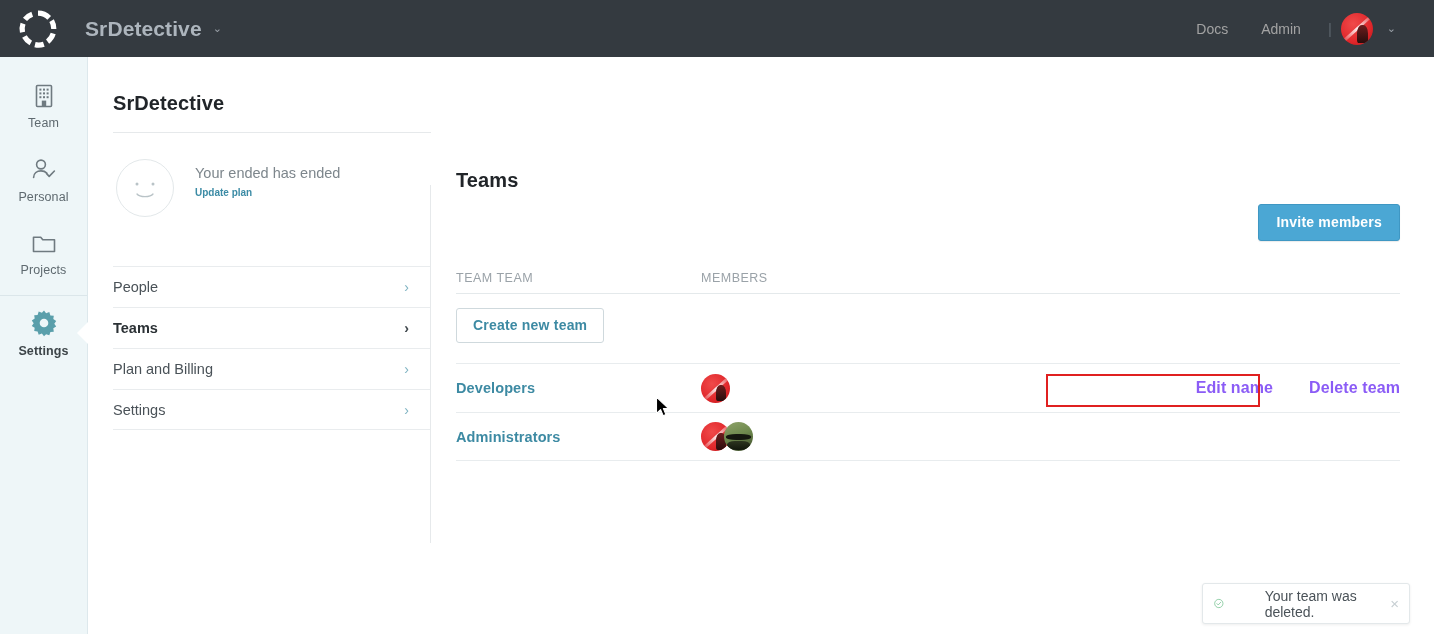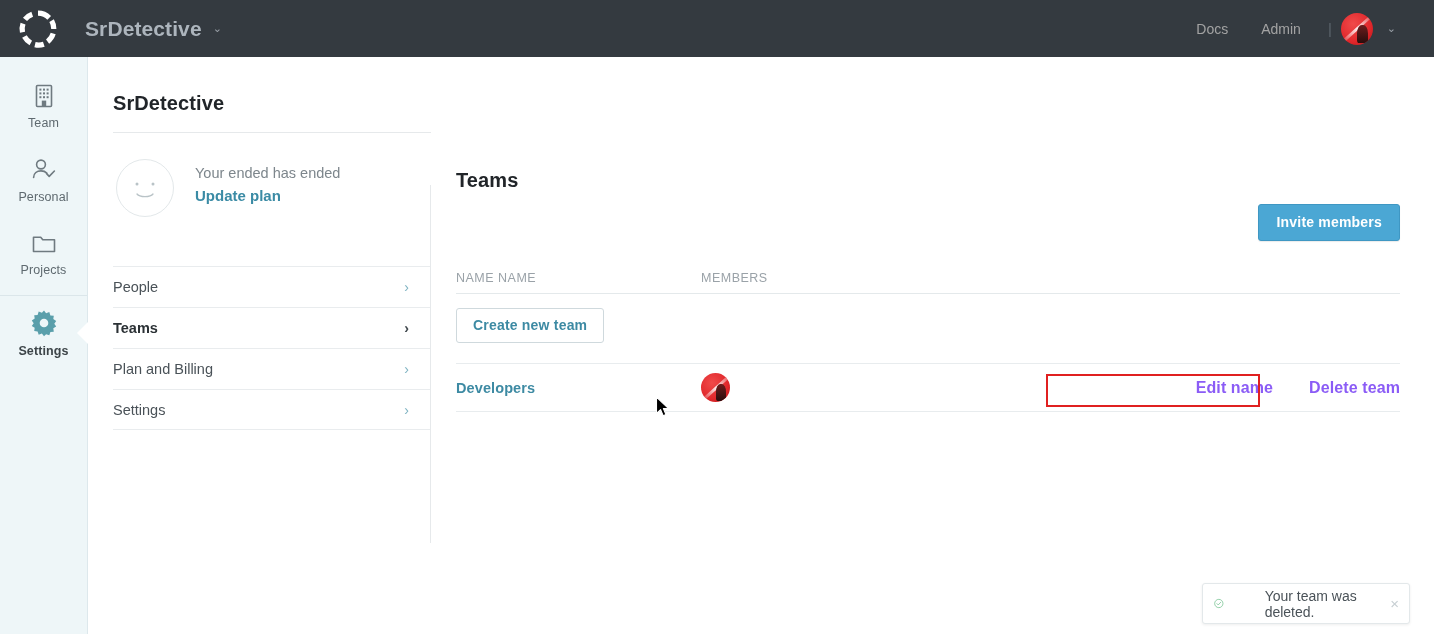--- a/index.html
+++ b/index.html
@@ -173,21 +173,21 @@
     flex: none;
   }
   .trial-text { margin-left: 21px; padding-top: 4px; }
   .trial-line {
     font-size: 14.5px;
     color: #7d868c;
     line-height: 21px;
   }
   .trial-link {
     display: block;
-    font-size: 15px;
+    font-size: 10px;
     font-weight: bold;
     color: #3b8ba5;
     text-decoration: none;
     margin-top: 3px;
     cursor: pointer;
   }
   .nav-list { margin-top: 49px; }
   .nav-row {
     height: 41px;
     margin-left: 24px;
@@ -479,39 +479,46 @@
 </div>
 
 <div class="main">
   <div class="teams-heading">Teams</div>
 
   <button class="btn-invite">Invite members</button>
 
   <div class="table-wrap">
 
     <div class="th-row">
-      <div class="th col-name">NAME NAME</div>
+      <div class="th col-name">TEAM TEAM</div>
       <div class="th col-members">MEMBERS</div>
     </div>
 
     <div class="create-row">
       <button class="btn-create">Create new team</button>
     </div>
 
     <div class="team-row first">
       <div class="team-name">Developers</div>
       <div class="members-cell">
         <div class="member-av av-red"></div>
       </div>
       <div class="row-actions">
         <a class="row-action">Edit name</a>
         <a class="row-action">Delete team</a>
       </div>
     </div>
 
+    <div class="team-row">
+      <div class="team-name">Administrators</div>
+      <div class="members-cell">
+        <div class="member-av av-red"></div>
+        <div class="member-av av-green"></div>
+      </div>
+    </div>
 
   </div>
 </div>
 
 <div class="annot-box"></div>
 
 <div class="toast">
   <svg width="15" height="15" viewBox="0 0 16 16">
     <circle cx="8" cy="8" r="6.9" fill="none" stroke="#6cbf8a" stroke-width="1.2"></circle>
     <path d="M4.9 8.2l2.1 2.2 4.2-4.5" fill="none" stroke="#6cbf8a" stroke-width="1.2" stroke-linecap="round" stroke-linejoin="round"></path>

